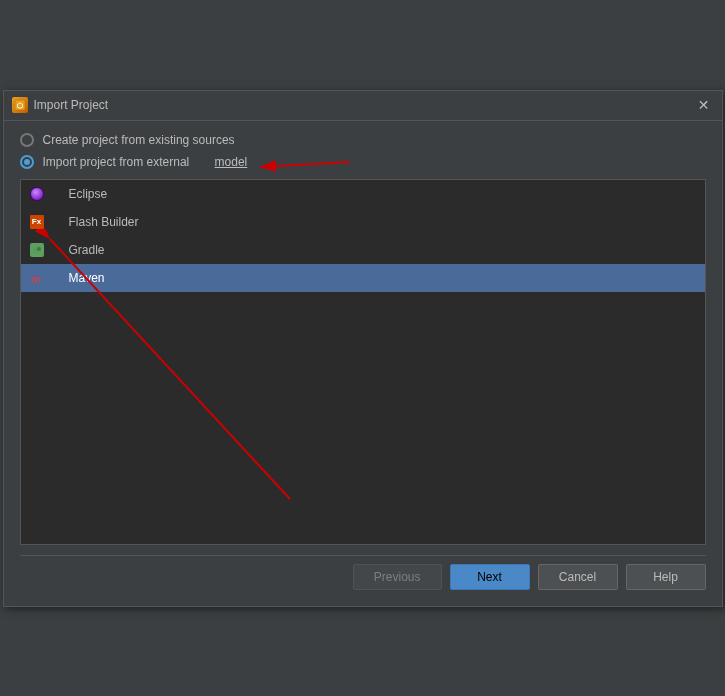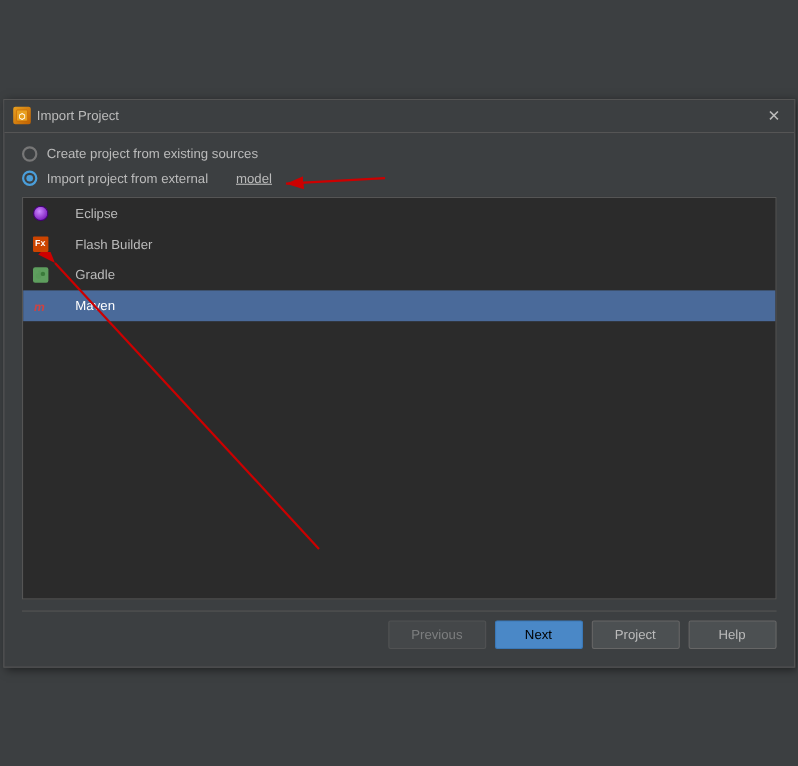--- a/index.html
+++ b/index.html
@@ -347,18 +347,18 @@
             <polygon points="8 0, 0 3, 8 6" fill="#cc0000"></polygon>
           </marker>
         </defs>
         <line x1="270" y1="270" x2="30" y2="10" stroke="#cc0000" stroke-width="2" marker-end="url(#arrowhead2)"></line>
       </svg>
     </div>
 
     <div class="footer">
       <button class="btn" disabled="">Previous</button>
       <button class="btn primary">Next</button>
-      <button class="btn">Project</button>
+      <button class="btn">Cancel</button>
       <button class="btn">Help</button>
     </div>
 
   </div>
 </div>
 
 </body></html>

